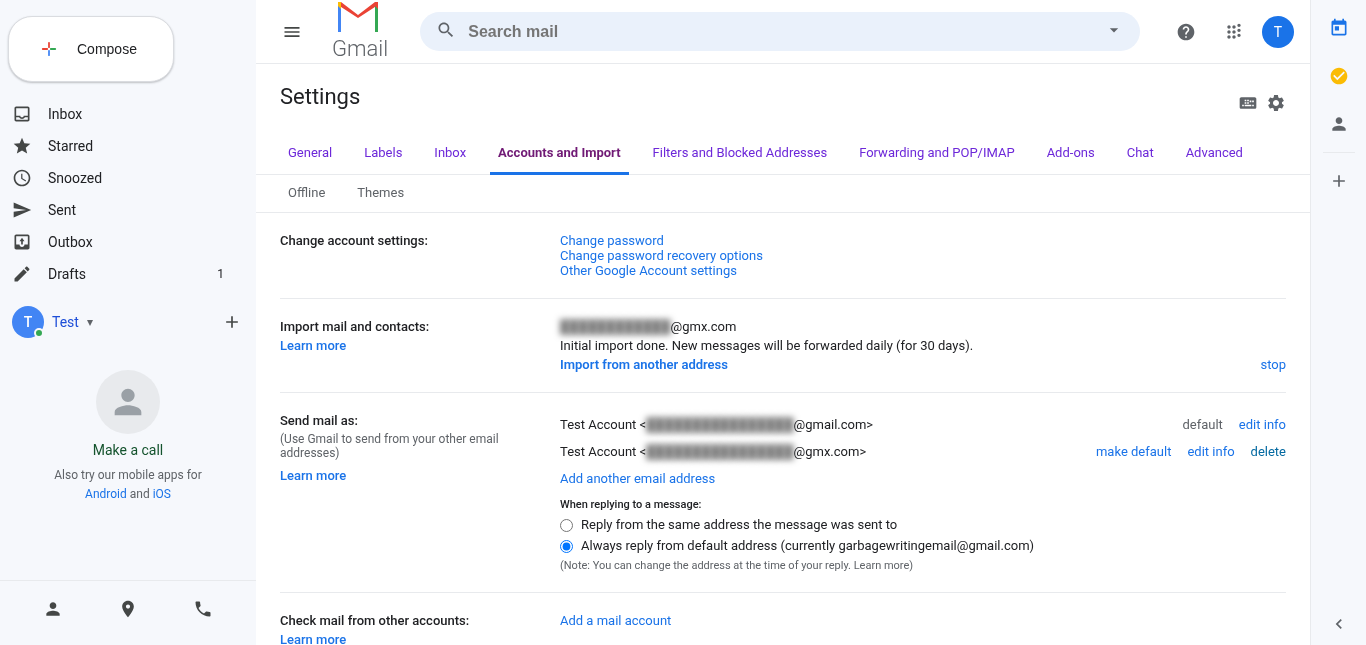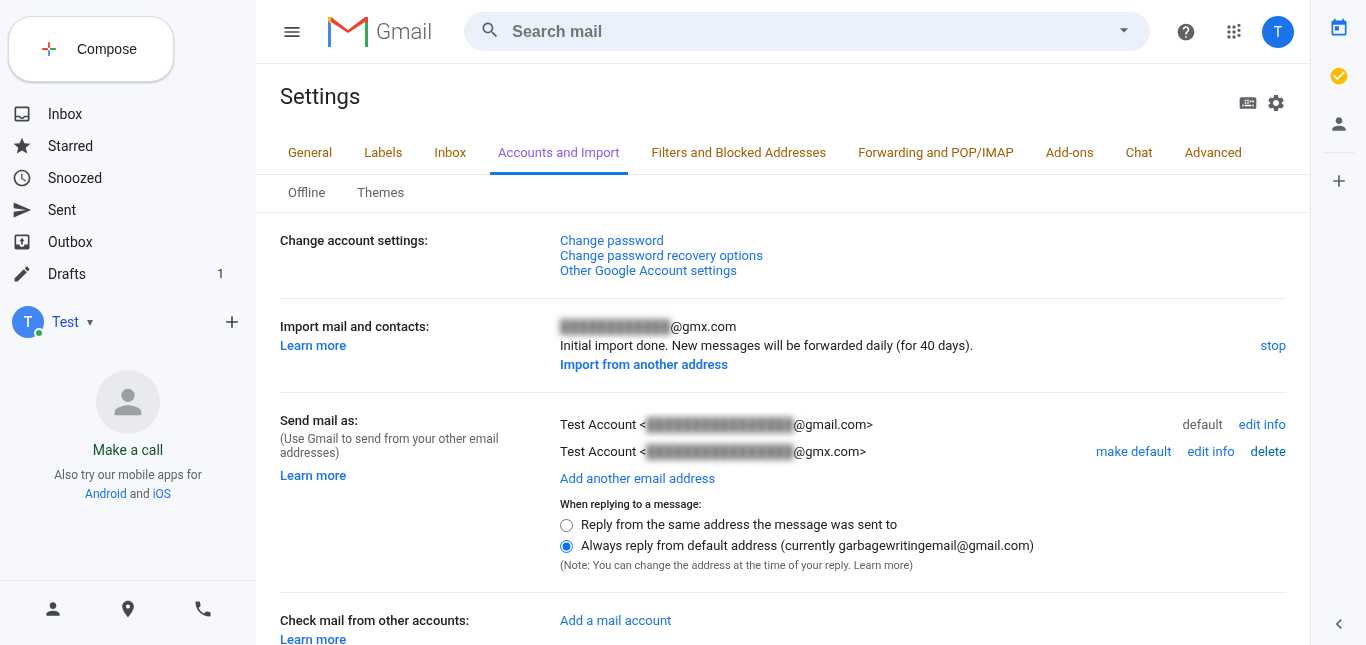--- a/index.html
+++ b/index.html
@@ -31,37 +31,37 @@
     
     .bottom-icons { display: flex; align-items: center; justify-content: space-around; padding: 8px 16px; border-top: 1px solid #e8eaed; margin-top: auto; }
     .bottom-icon { width: 40px; height: 40px; display: flex; align-items: center; justify-content: center; cursor: pointer; border-radius: 50%; color: #444746; }
 
     
     .main { flex: 1; background: #fff; display: flex; flex-direction: column; overflow: hidden; }
 
     
     .topbar { display: flex; align-items: center; padding: 8px 16px; border-bottom: 1px solid #e8eaed; gap: 16px; height: 64px; flex-shrink: 0; }
     .hamburger { width: 40px; height: 40px; display: flex; align-items: center; justify-content: center; cursor: pointer; border-radius: 50%; color: #444746; }
-    .logo { display: flex; align-items: center; gap: 4px; margin-right: 16px; }
+    .logo { display: flex; align-items: center; gap: 4px; margin-right: 16px; flex-direction: column; }
     .search-bar { flex: 1; display: flex; align-items: center; background: #eaf1fb; border-radius: 24px; padding: 8px 16px; gap: 12px; max-width: 720px; }
     .search-input { border: none; background: transparent; font-size: 16px; color: #202124; flex: 1; outline: none; font-weight: bold; }
     .search-icon { color: #5f6368; }
     .topbar-right { margin-left: auto; display: flex; align-items: center; gap: 8px; }
     .topbar-icon { width: 40px; height: 40px; display: flex; align-items: center; justify-content: center; cursor: pointer; border-radius: 50%; color: #444746; }
     .user-profile { width: 32px; height: 32px; border-radius: 50%; background: #1a73e8; display: flex; align-items: center; justify-content: center; color: white; font-size: 14px; cursor: pointer; }
 
     
     .settings-area { flex: 1; overflow-y: auto; padding: 0; }
     .settings-header { padding: 20px 24px 0; }
     .settings-title { font-size: 22px; font-weight: 400; color: #202124; margin-bottom: 16px; }
 
     
     .settings-tabs { display: flex; align-items: center; border-bottom: 1px solid #e8eaed; padding: 0 24px; flex-wrap: wrap; gap: 0; }
-    .settings-tab { padding: 12px 8px; font-size: 13px; color: #a16207; cursor: pointer; border-bottom: 3px solid transparent; margin-bottom: -1px; white-space: nowrap; }
-    .settings-tab.active { color: #8b5cf6; border-bottom-color: #1a73e8; font-weight: 400; }
+    .settings-tab { padding: 12px 8px; font-size: 13px; color: #6d28d9; cursor: pointer; border-bottom: 3px solid transparent; margin-bottom: -1px; white-space: nowrap; }
+    .settings-tab.active { color: #701a75; border-bottom-color: #1a73e8; font-weight: 700; }
     .settings-tab + .settings-tab { margin-left: 16px; }
 
     
     .settings-tabs-2 { display: flex; align-items: center; border-bottom: 1px solid #e8eaed; padding: 0 24px; }
     .settings-tab-2 { padding: 10px 8px; font-size: 13px; color: #5f6368; cursor: pointer; border-bottom: 3px solid transparent; margin-bottom: -1px; }
     .settings-tab-2 + .settings-tab-2 { margin-left: 16px; }
 
     
     .settings-content { padding: 0 24px; }
     .settings-row { display: flex; padding: 20px 0; border-bottom: 1px solid #e8eaed; }
@@ -309,26 +309,26 @@
             <div><a class="link">Other Google Account settings</a></div>
           </div>
         </div>
 
         <div class="settings-row">
           <div class="settings-row-label">
             <div>Import mail and contacts:</div>
             <div style="margin-top:4px;"><a class="link">Learn more</a></div>
           </div>
           <div class="settings-row-content">
-            <div style="display:flex; align-items:center;">
+            <div style="display:flex; align-items:flex-end;">
               <div style="flex:1;">
                 <div style="font-size:13px; color:#202124;">
                   <span class="blurred">████████████</span><span>@gmx.com</span>
                 </div>
-                <div style="margin-top:4px; font-size:13px; color:#202124;">Initial import done. New messages will be forwarded daily (for 40 days).</div>
+                <div style="margin-top:4px; font-size:13px; color:#202124;">Initial import done. New messages will be forwarded daily (for 30 days).</div>
                 <div style="margin-top:4px;"><a class="link bold">Import from another address</a></div>
               </div>
               <a class="action-link" style="margin-left:24px;">stop</a>
             </div>
           </div>
         </div>
 
         <div class="settings-row">
           <div class="settings-row-label">
             <div>Send mail as:</div>

